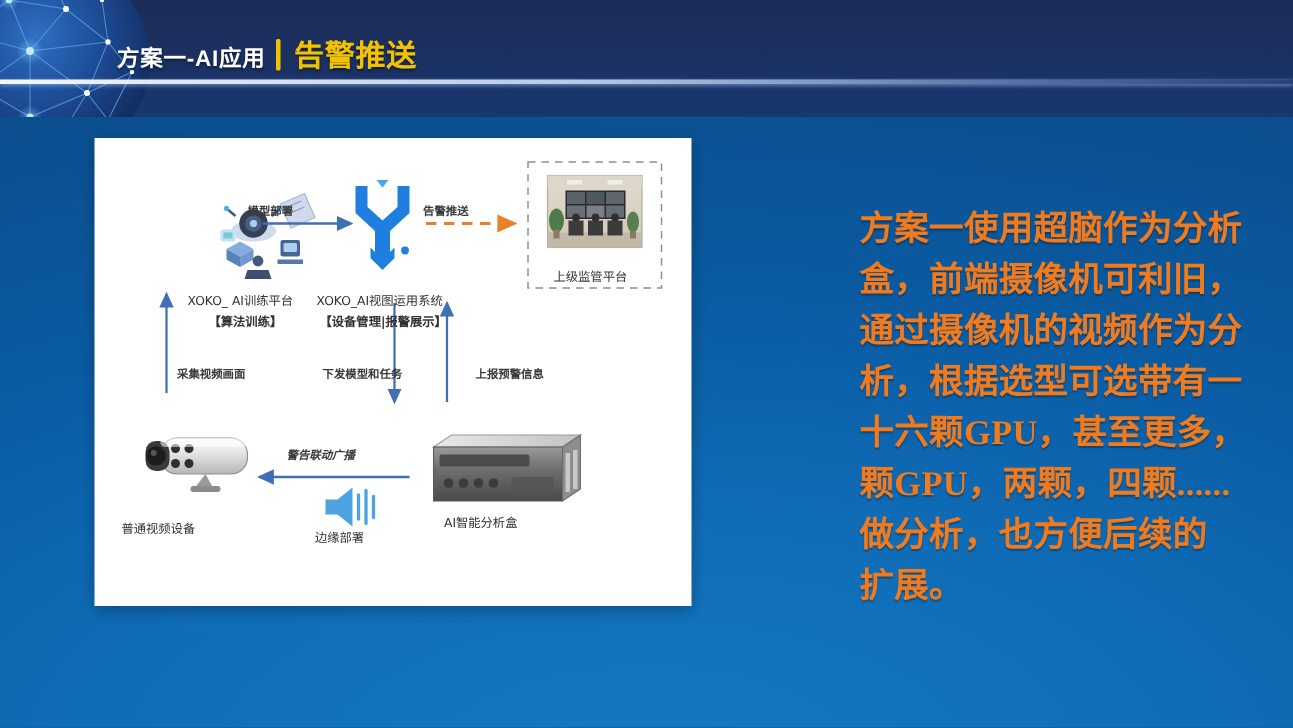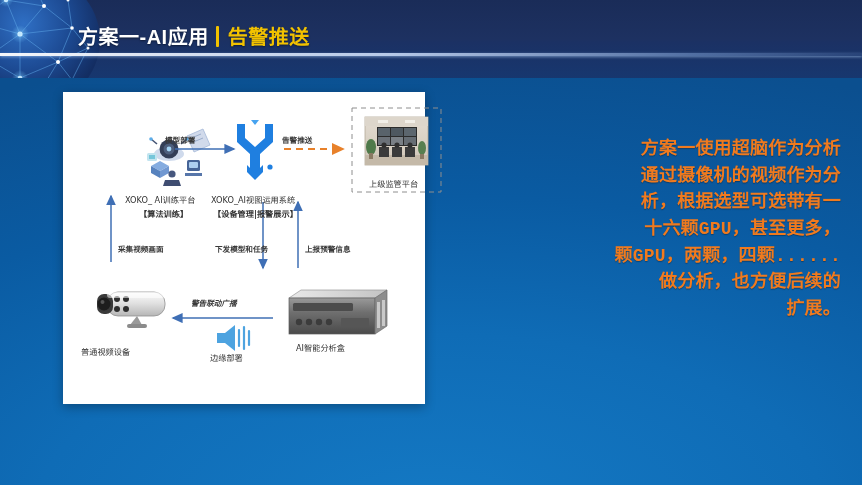--- a/index.html
+++ b/index.html
@@ -28,54 +28,53 @@
   }
   
   .globe{
     position:absolute;left:-38px;top:-30px;width:150px;height:150px;
   }
   .globe svg{display:block;}
   .title-wrap{
     position:absolute;left:78px;top:21px;white-space:nowrap;
   }
   .title-main{
-    font-size:20px;font-weight:bold;color:#ffffff;letter-spacing:.5px;
+    font-size:15px;font-weight:bold;color:#ffffff;letter-spacing:.5px;
     text-shadow:0 1px 2px rgba(0,0,0,.45);
   }
   .title-bar{
     display:inline-block;width:3px;height:21px;background:#f2c200;
     margin:0 9px -3px 7px;border-radius:1px;
   }
   .title-sub{
     font-size:20px;font-weight:bold;color:#f2c200;letter-spacing:.5px;
     text-shadow:0 1px 2px rgba(0,0,0,.45);
   }
   
   .panel{
-    position:absolute;left:63px;top:92px;width:362px;height:312px;
+    position:absolute;left:63px;top:92px;width:398px;height:312px;
     background:#ffffff;
     box-shadow:0 3px 10px rgba(0,0,0,.30);
   }
   .diagram{position:absolute;inset:0;}
   .diagram svg{display:block;}
   .lbl{
     position:absolute;font-family:"DejaVu Sans","Liberation Sans",sans-serif;
     color:#2b2b2b;white-space:nowrap;line-height:1.15;
   }
   .lbl-node{font-size:8.2px;color:#333;}
   .lbl-node2{font-size:8.2px;color:#333;font-weight:bold;}
   .lbl-arrow{font-size:7.6px;color:#3a3a3a;font-weight:bold;}
   
   .rtext{
     position:absolute;left:573px;top:136px;width:268px;
-    font-family:Liberation Mono, monospace;
-    font-size:18px;line-height:1.48;color:#f07a1e;font-weight:bold;
+    font-family:Liberation Serif, serif;
+    font-size:23px;line-height:1.48;color:#f07a1e;font-weight:bold;
     text-shadow:0 1px 1px rgba(0,0,0,.30);
     letter-spacing:.2px;
-    text-align:right;
   }
   .rtext p{margin:0;}
 </style>
 </head>
 <body>
 
 <div class="slide">
 
   <div class="header">
 
@@ -297,38 +296,39 @@
             <rect x="103" y="12" width="3" height="26"></rect>
           </g>
         </g>
       </svg>
     </div>
 
     <div class="lbl lbl-arrow" style="left:102px;top:45px;">模型部署</div>
     <div class="lbl lbl-arrow" style="left:219px;top:45px;">告警推送</div>
     <div class="lbl lbl-arrow" style="left:35px;top:154px;margin-left:20px;">采集视频画面</div>
     <div class="lbl lbl-arrow" style="left:152px;top:154px;">下发模型和任务</div>
-    <div class="lbl lbl-arrow" style="left:242px;top:154px;">上报预警信息</div>
+    <div class="lbl lbl-arrow" style="left:254px;top:154px;">上报预警信息</div>
     <div class="lbl lbl-arrow" style="left:128px;top:208px;font-style:italic;">警告联动广播</div>
 
     <div class="lbl lbl-node" style="left:62px;top:104px;">XOKO_ AI训练平台</div>
     <div class="lbl lbl-node2" style="left:76px;top:118px;">【算法训练】</div>
 
     <div class="lbl lbl-node" style="left:148px;top:104px;">XOKO_AI视图运用系统</div>
     <div class="lbl lbl-node2" style="left:150px;top:118px;">【设备管理|报警展示】</div>
 
     <div class="lbl lbl-node" style="left:306px;top:88px;">上级监管平台</div>
 
     <div class="lbl lbl-node" style="left:18px;top:256px;">普通视频设备</div>
     <div class="lbl lbl-node" style="left:233px;top:252px;">AI智能分析盒</div>
     <div class="lbl lbl-node" style="left:147px;top:262px;">边缘部署</div>
   </div>
 
   <div class="rtext">
     <p>方案一使用超脑作为分析</p>
+    <p>盒，前端摄像机可利旧，</p>
     <p>通过摄像机的视频作为分</p>
     <p>析，根据选型可选带有一</p>
     <p>十六颗GPU，甚至更多，</p>
     <p>颗GPU，两颗，四颗......</p>
     <p>做分析，也方便后续的</p>
     <p>扩展。</p>
   </div>
 
 </div>
 

